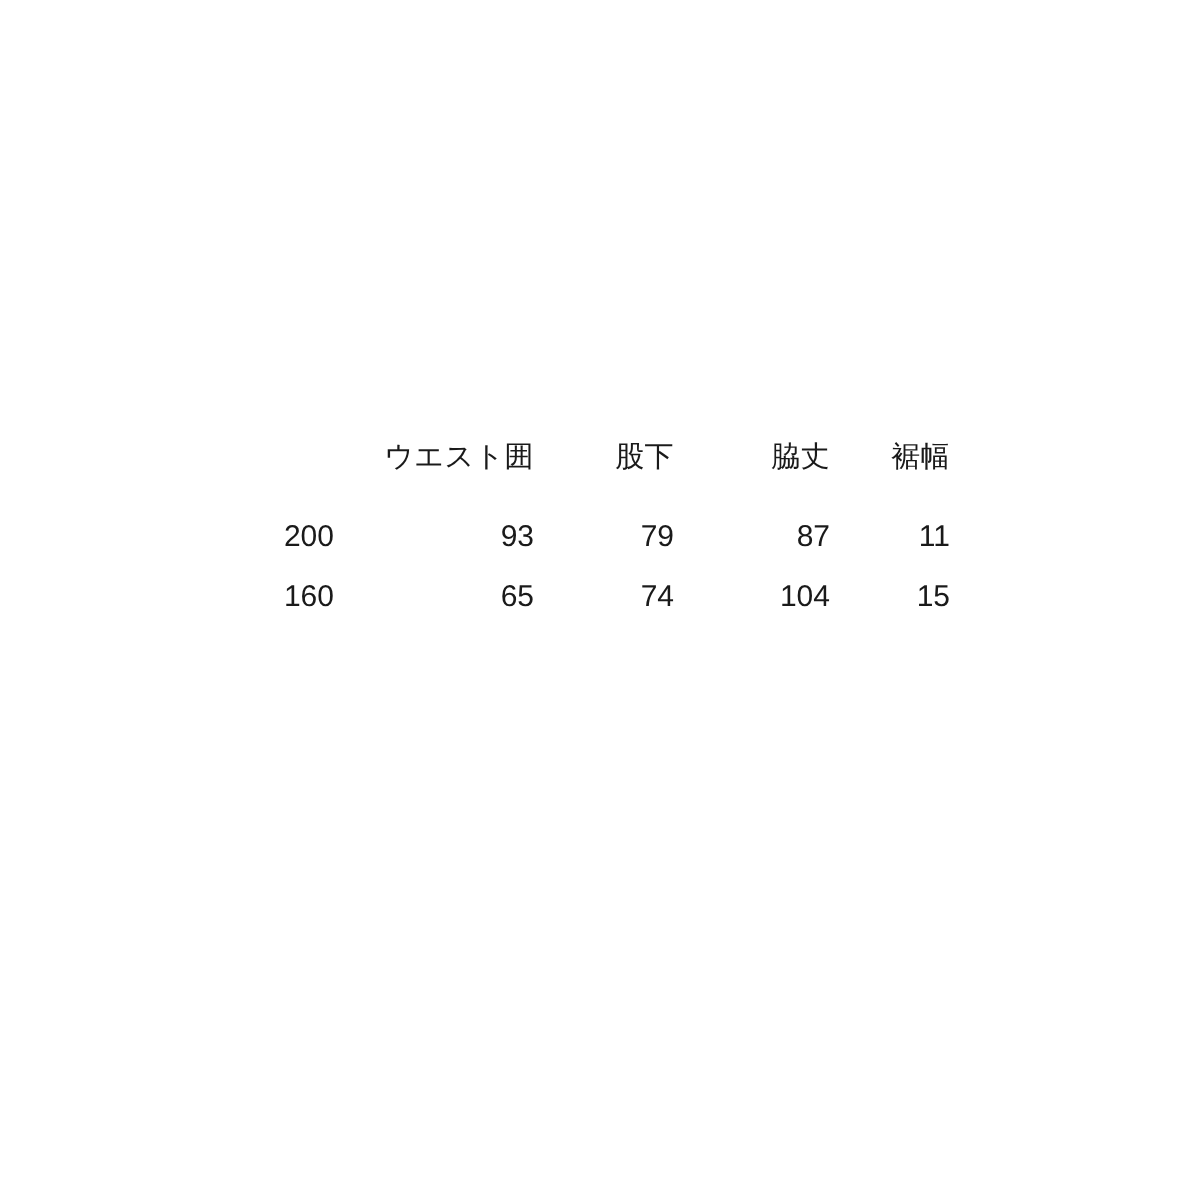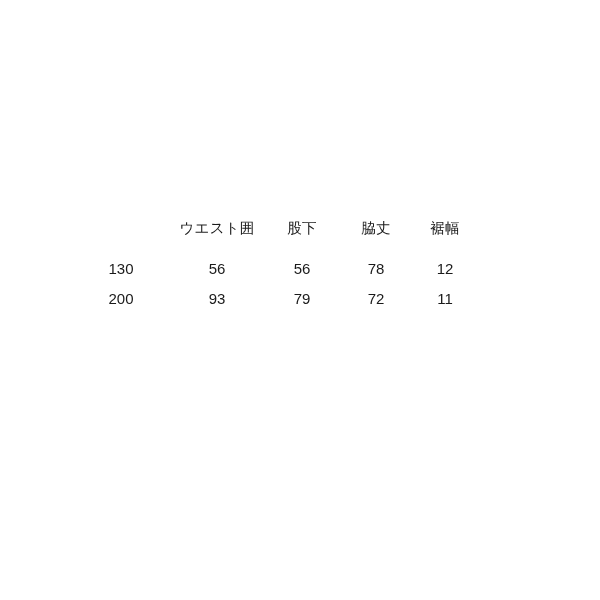--- a/index.html
+++ b/index.html
@@ -31,21 +31,21 @@
     width: 400px;
     table-layout: fixed;
   }
   table.size-table th,
   table.size-table td {
     border: none;
     padding: 0;
     font-size: 15px;
     color: #1a1a1a;
     font-weight: normal;
-    text-align: center;
+    text-align: right;
     height: 30px;
     vertical-align: middle;
     white-space: nowrap;
   }
   table.size-table thead th {
     font-size: 14.5px;
     padding-bottom: 12px;
     height: 26px;
     letter-spacing: 0.2px;
   }
@@ -80,30 +80,30 @@
         <tr>
           <th class="corner"></th>
           <th class="colhead">ウエスト囲</th>
           <th class="colhead">股下</th>
           <th class="colhead">脇丈</th>
           <th class="colhead">裾幅</th>
         </tr>
       </thead>
       <tbody>
         <tr>
-          <td class="rowhead">130</td>
-          <td class="cell">56</td>
-          <td class="cell">56</td>
-          <td class="cell">78</td>
-          <td class="cell">12</td>
-        </tr>
-        <tr>
           <td class="rowhead">200</td>
           <td class="cell">93</td>
           <td class="cell">79</td>
-          <td class="cell">72</td>
+          <td class="cell">87</td>
           <td class="cell">11</td>
+        </tr>
+        <tr>
+          <td class="rowhead">160</td>
+          <td class="cell">65</td>
+          <td class="cell">74</td>
+          <td class="cell">104</td>
+          <td class="cell">15</td>
         </tr>
       </tbody>
     </table>
   </div>
 
 </div>
 
 </body></html>

